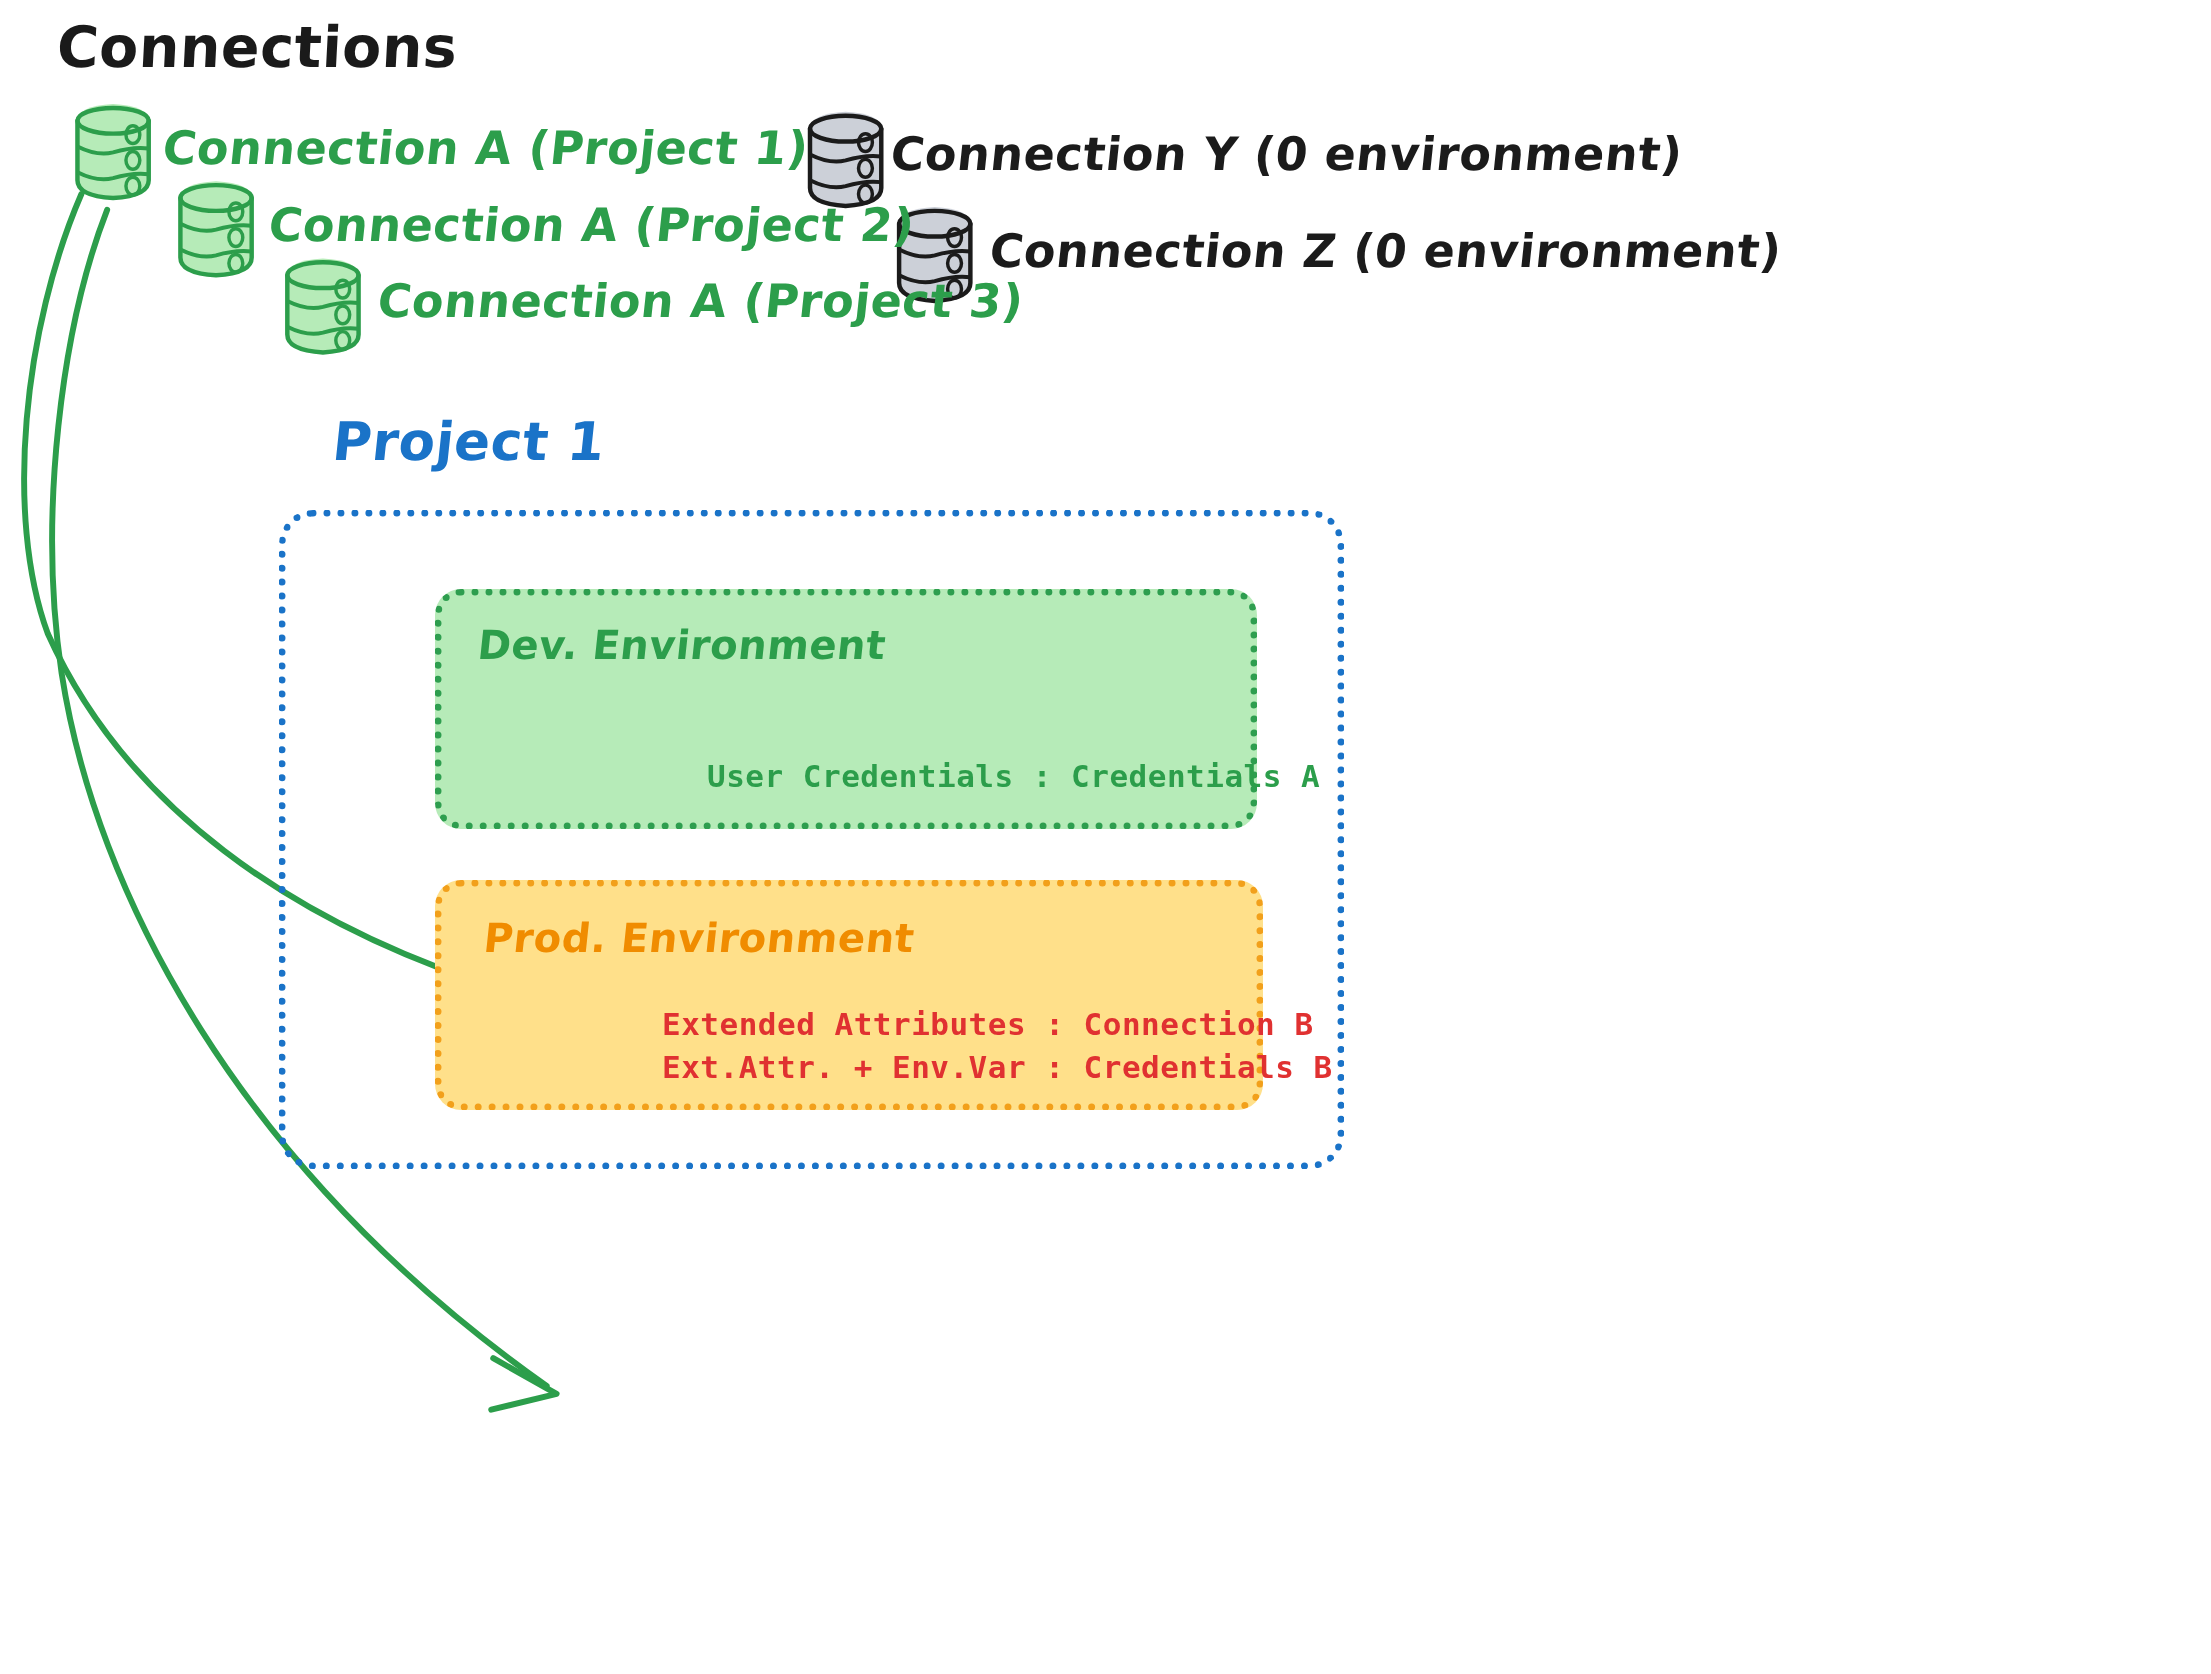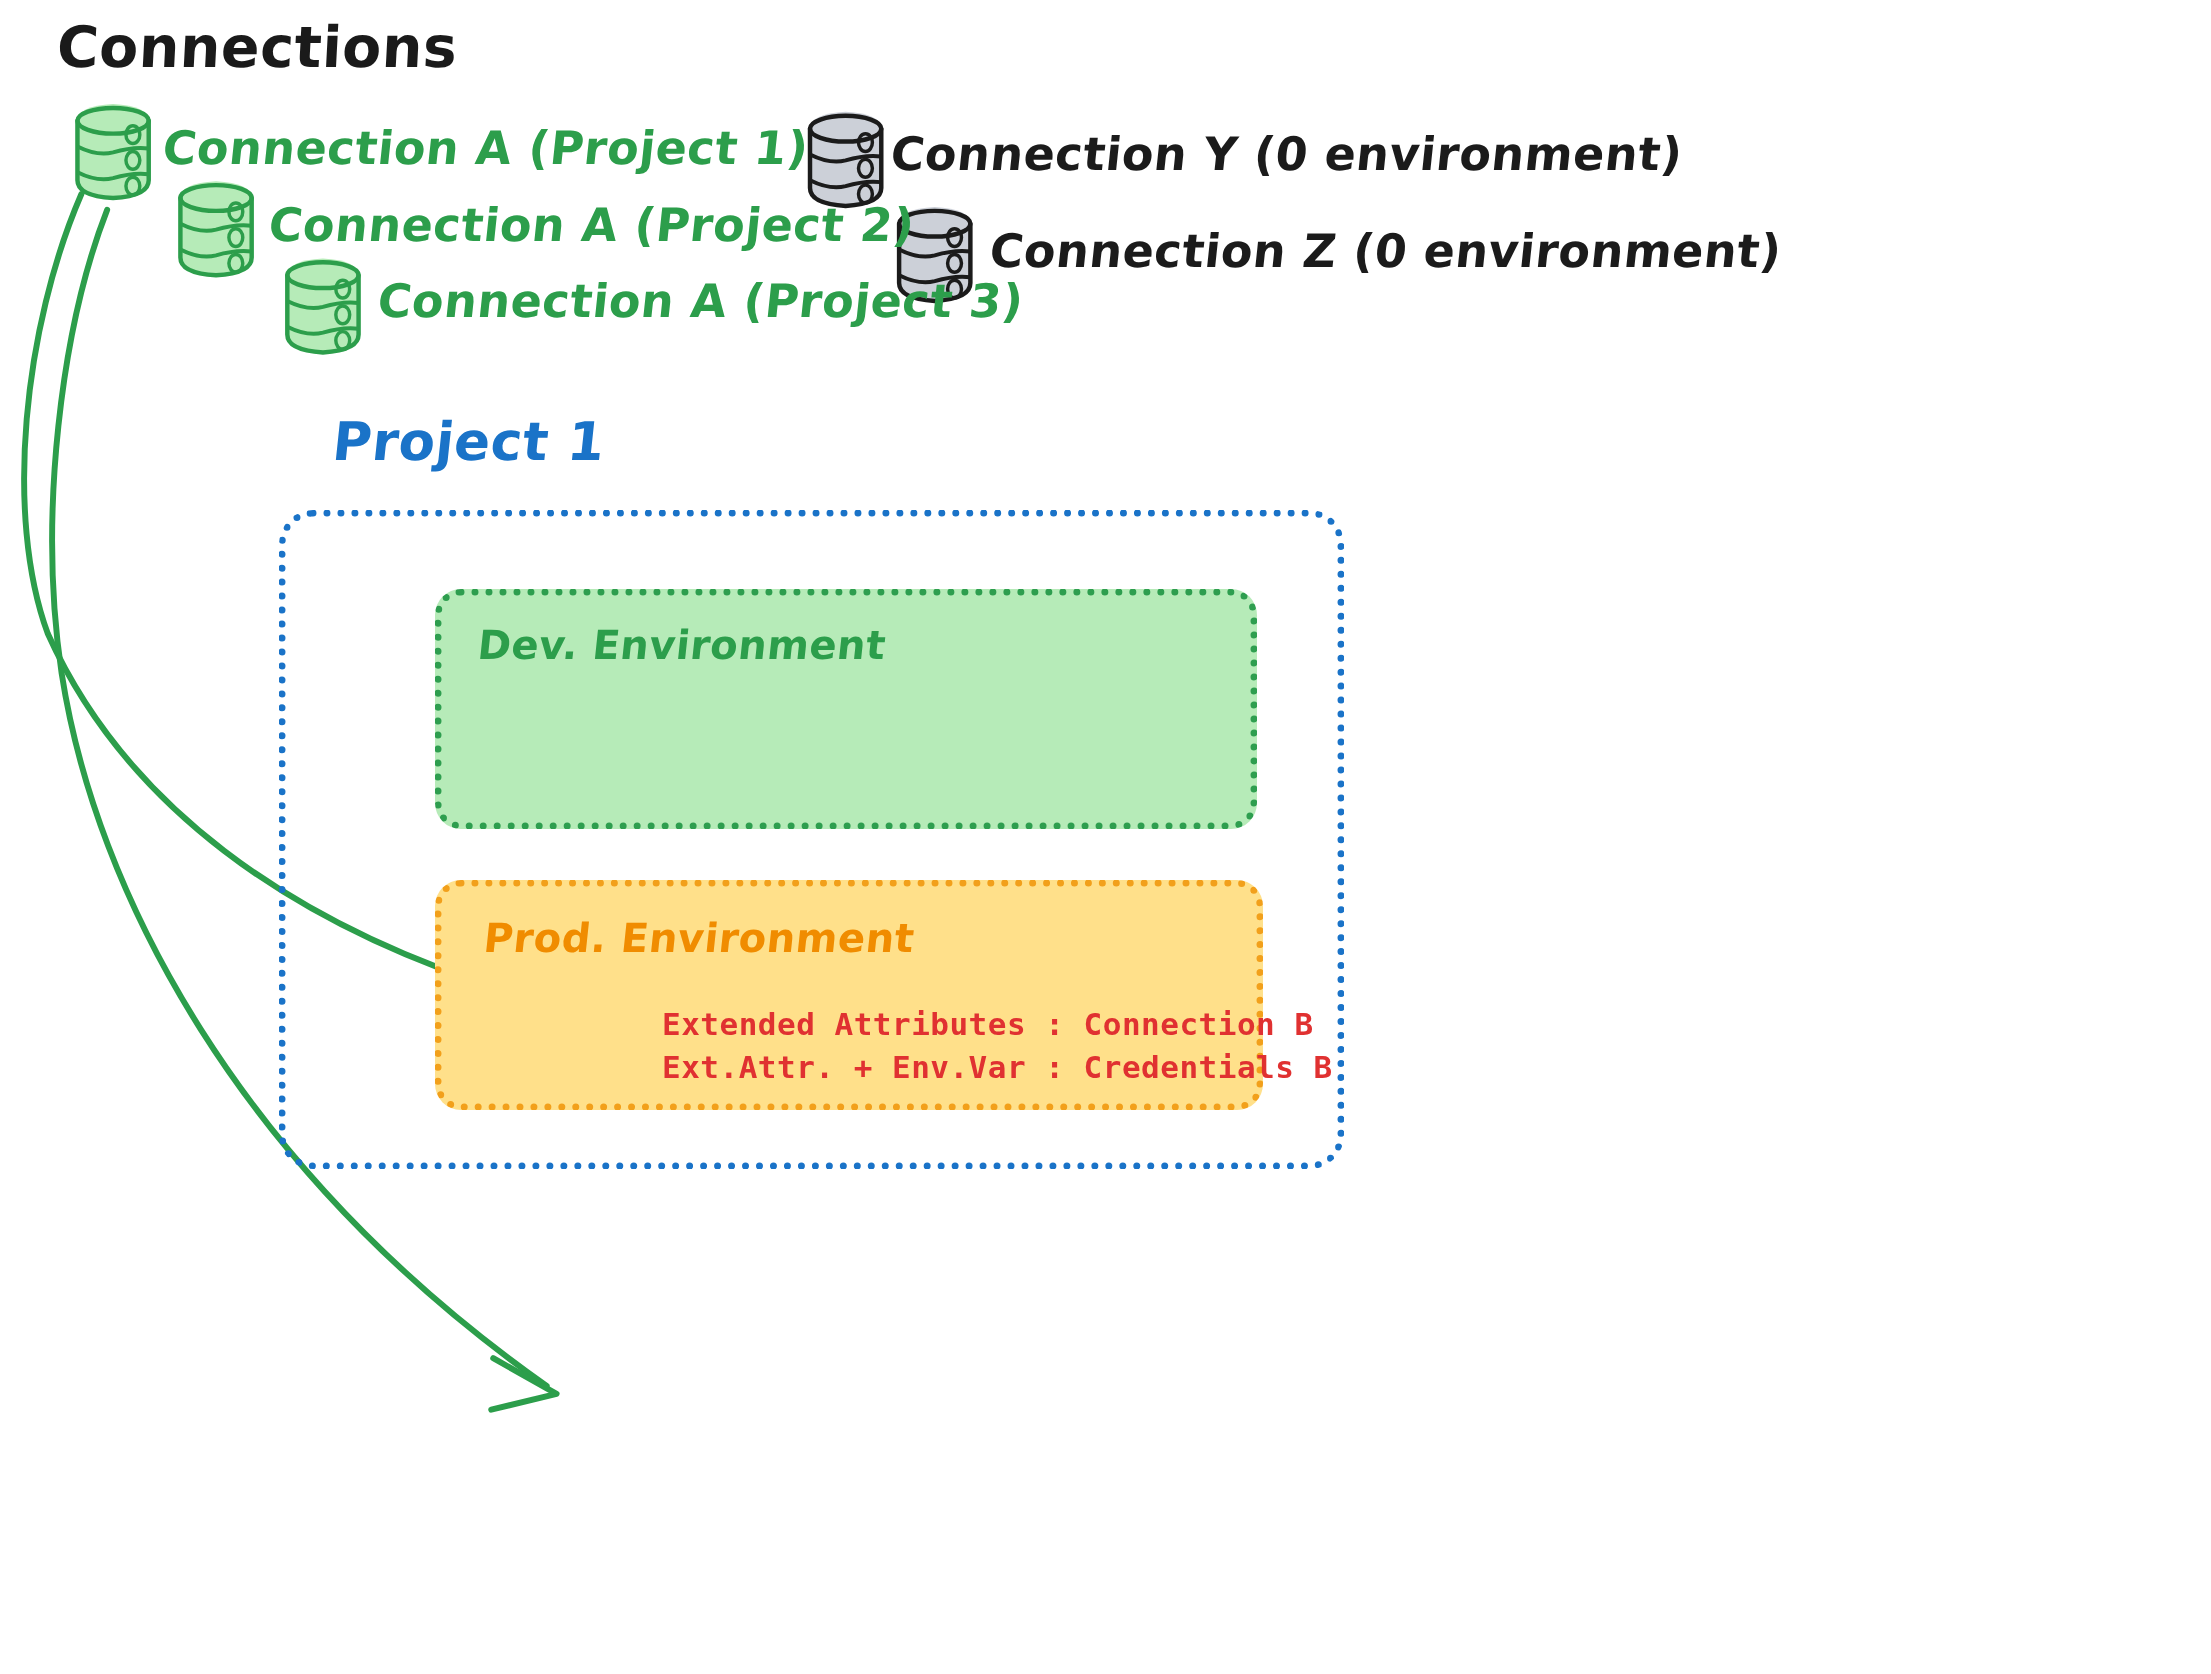--- a/index.html
+++ b/index.html
@@ -152,20 +152,21 @@
   <div class="conn-label hand" id="label-a3">Connection A (Project 3)</div>
   <div class="conn-label hand gray" id="label-y">Connection Y (0 environment)</div>
   <div class="conn-label hand gray" id="label-z">Connection Z (0 environment)</div>
 
   <div id="label-project1" class="hand">Project 1</div>
 
   <div id="project-container" class="envbox">
 
     <div id="dev-env" class="envbox" style="position:absolute;left:149px;top:72px;width:808px;height:226px;">
       <div id="dev-title" class="env-title hand">Dev. Environment</div>
+      <div id="dev-line-1" class="env-line mono">User Credentials : Credentials A</div>
     </div>
 
     <div id="prod-env" class="envbox" style="position:absolute;left:149px;top:363px;width:814px;height:216px;">
       <div id="prod-title" class="env-title hand">Prod. Environment</div>
       <div id="prod-line-2" class="env-line mono">Ext.Attr. + Env.Var : Credentials B</div>
       <div id="prod-line-1" class="env-line mono">Extended Attributes : Connection B</div>
     </div>
   </div>
 
 </div>

